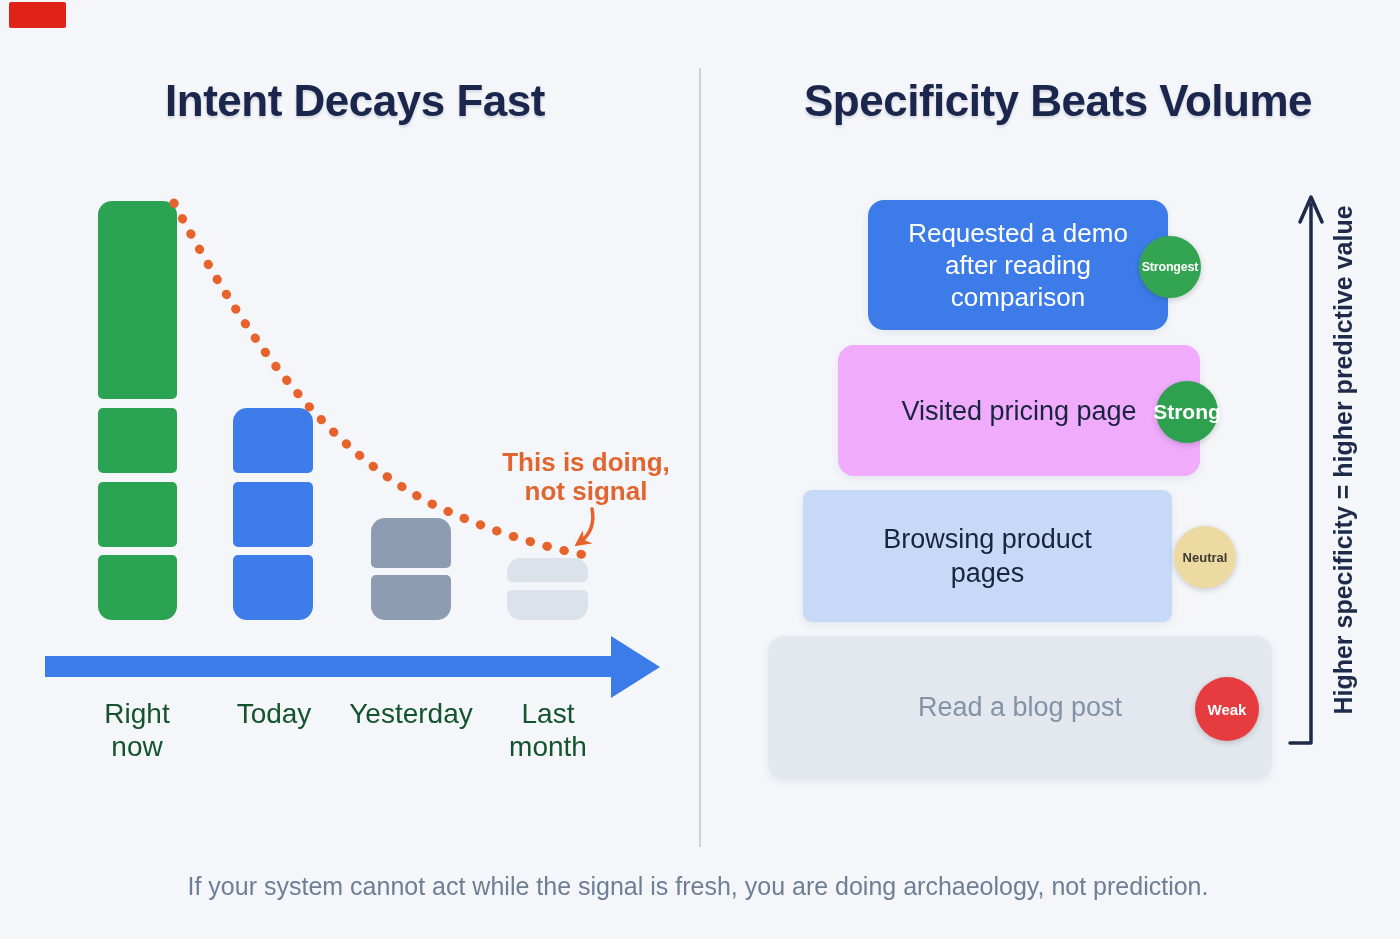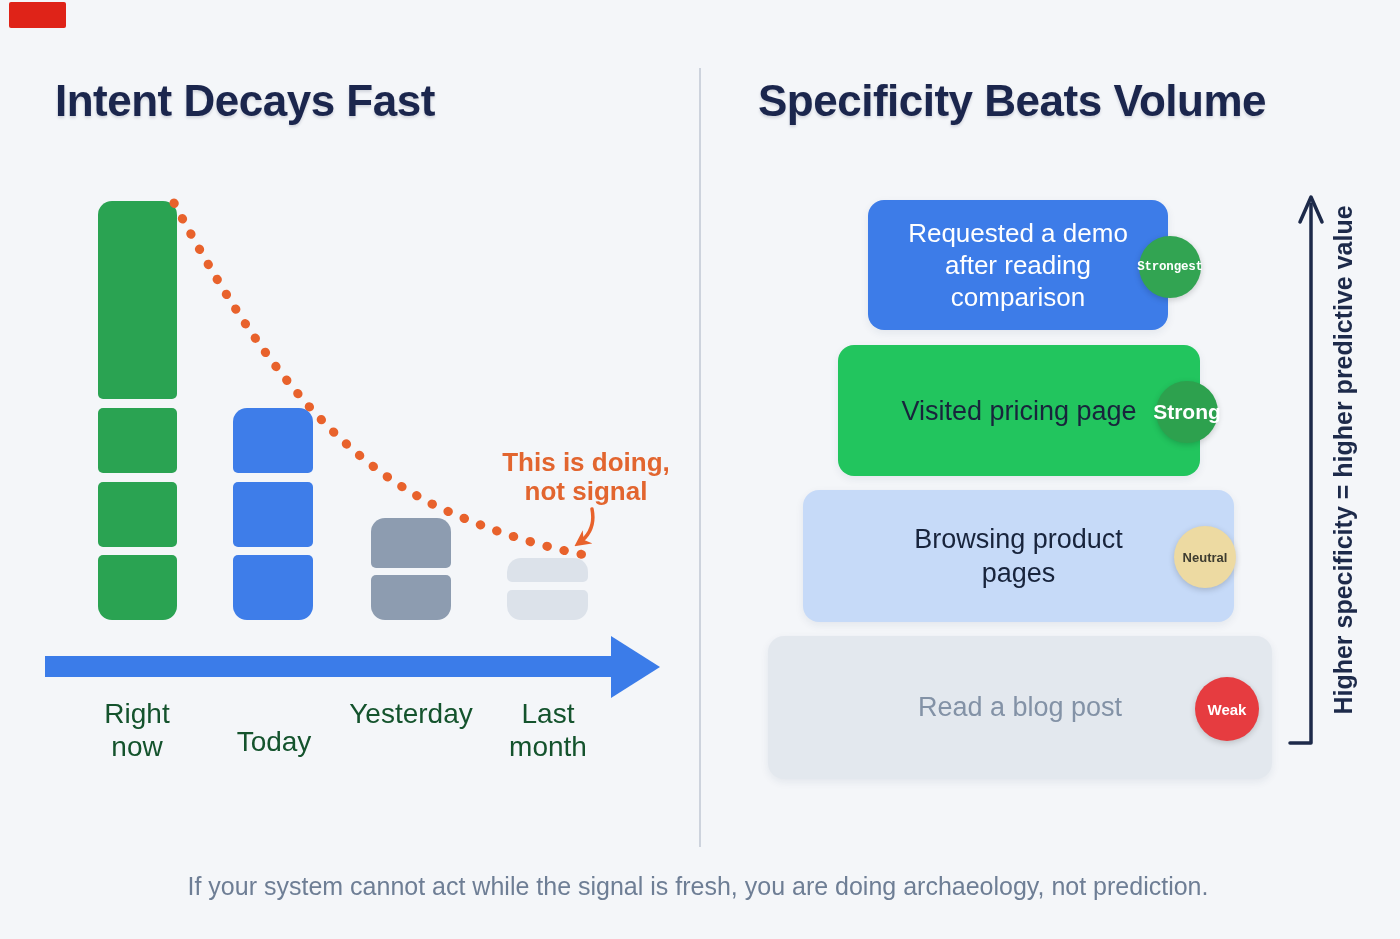--- a/index.html
+++ b/index.html
@@ -4,21 +4,21 @@
 <style>
   html,body{margin:0;padding:0;background:#e9edf2;}
   #canvas{
     position:relative;width:1400px;height:939px;overflow:hidden;
     background:#f4f6f9;
     font-family:"Liberation Sans", sans-serif;
   }
   
   .abs{position:absolute;}
   .panel-title{
-    position:absolute;top:76px;text-align:left;
+    position:absolute;top:76px;text-align:center;
     font-size:44px;font-weight:800;letter-spacing:-0.5px;color:#1b264d;
     text-shadow:0 2px 3px rgba(23,34,68,.16);
     white-space:nowrap;
   }
   
   .red-marker{left:9px;top:2px;width:57px;height:26px;background:#df2318;border-radius:2px;}
   
   .divider{left:699px;top:68px;width:2px;height:779px;background:#cdd3dd;}
   
   .seg{position:absolute;}
@@ -47,31 +47,31 @@
     font-size:26px;font-weight:600;color:#e2652f;line-height:29px;
   }
   
   .signal-box{
     position:absolute;border-radius:16px;display:flex;flex-direction:column;
     align-items:center;justify-content:center;text-align:center;
     box-shadow:0 3px 8px rgba(30,50,90,.08);
   }
   .box1{left:868px;top:200px;width:300px;height:130px;background:#3d7ce8;
         color:#ffffff;font-size:26px;font-weight:500;line-height:32px;}
-  .box2{left:838px;top:345px;width:362px;height:131px;background:#22c55e;
+  .box2{left:838px;top:345px;width:362px;height:131px;background:#f0abfc;
         color:#18243c;font-size:27px;font-weight:500;line-height:34px;}
-  .box3{left:803px;top:490px;width:431px;height:132px;background:#c6daf8;
-        color:#18243c;font-size:27px;font-weight:500;line-height:34px;}
+  .box3{left:803px;top:490px;width:369px;height:132px;background:#c6daf8;
+        color:#18243c;font-size:27px;font-weight:500;line-height:34px;border-radius:9px;}
   .box4{left:768px;top:636px;width:504px;height:143px;background:#e3e8ee;
         color:#8392a6;font-size:27px;font-weight:500;}
   .badge{
     position:absolute;border-radius:50%;display:flex;align-items:center;justify-content:center;
     font-weight:700;color:#ffffff;box-shadow:0 2px 6px rgba(0,0,0,.18);text-align:center;
   }
-  .badge-strongest{left:1139px;top:236px;width:62px;height:62px;background:#32a452;font-size:12.5px;letter-spacing:-0.2px;font-family:Liberation Mono, monospace;}
+  .badge-strongest{left:1139px;top:236px;width:62px;height:62px;background:#32a452;font-size:12.5px;letter-spacing:-0.2px;}
   .badge-strong  {left:1156px;top:381px;width:62px;height:62px;background:#2da14e;font-size:21px;}
   .badge-neutral {left:1174px;top:526px;width:62px;height:62px;background:#eddaa2;font-size:13px;color:#3e3c30;}
   .badge-weak    {left:1195px;top:677px;width:64px;height:64px;background:#e63c40;font-size:15px;}
   
   .spec-label{
     left:1044px;top:445px;width:600px;height:30px;text-align:center;
     transform:rotate(-90deg);transform-origin:center;
     font-size:25px;font-weight:700;color:#1d2a4a;white-space:nowrap;
   }
   
@@ -119,21 +119,21 @@
       <div class="seg pale r-bot" style="left:507px;top:590px;width:81px;height:30px;"></div>
     </div>
 
     <div class="abs axis-shaft"></div>
     <div class="abs axis-head"></div>
 
     <div class="x-label" style="left:52px;">
       <div>Right</div>
       <div>now</div>
     </div>
-    <div class="x-label" style="left:189px;margin-top:28px;">
+    <div class="x-label" style="left:189px;">
       <div>Today</div>
     </div>
     <div class="x-label" style="left:326px;">
       <div>Yesterday</div>
     </div>
     <div class="x-label" style="left:463px;">
       <div>Last</div>
       <div>month</div>
     </div>
 

